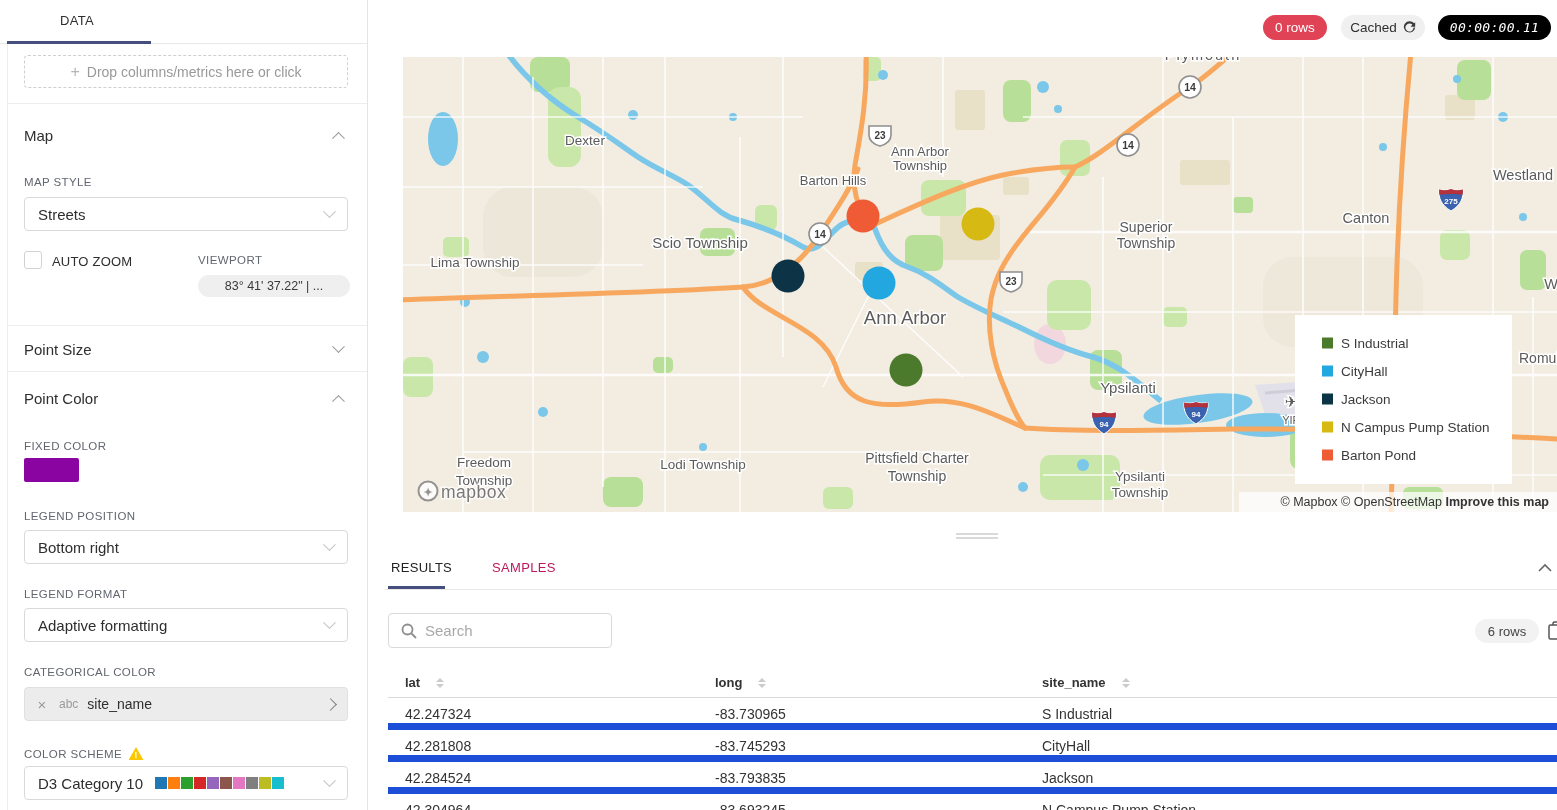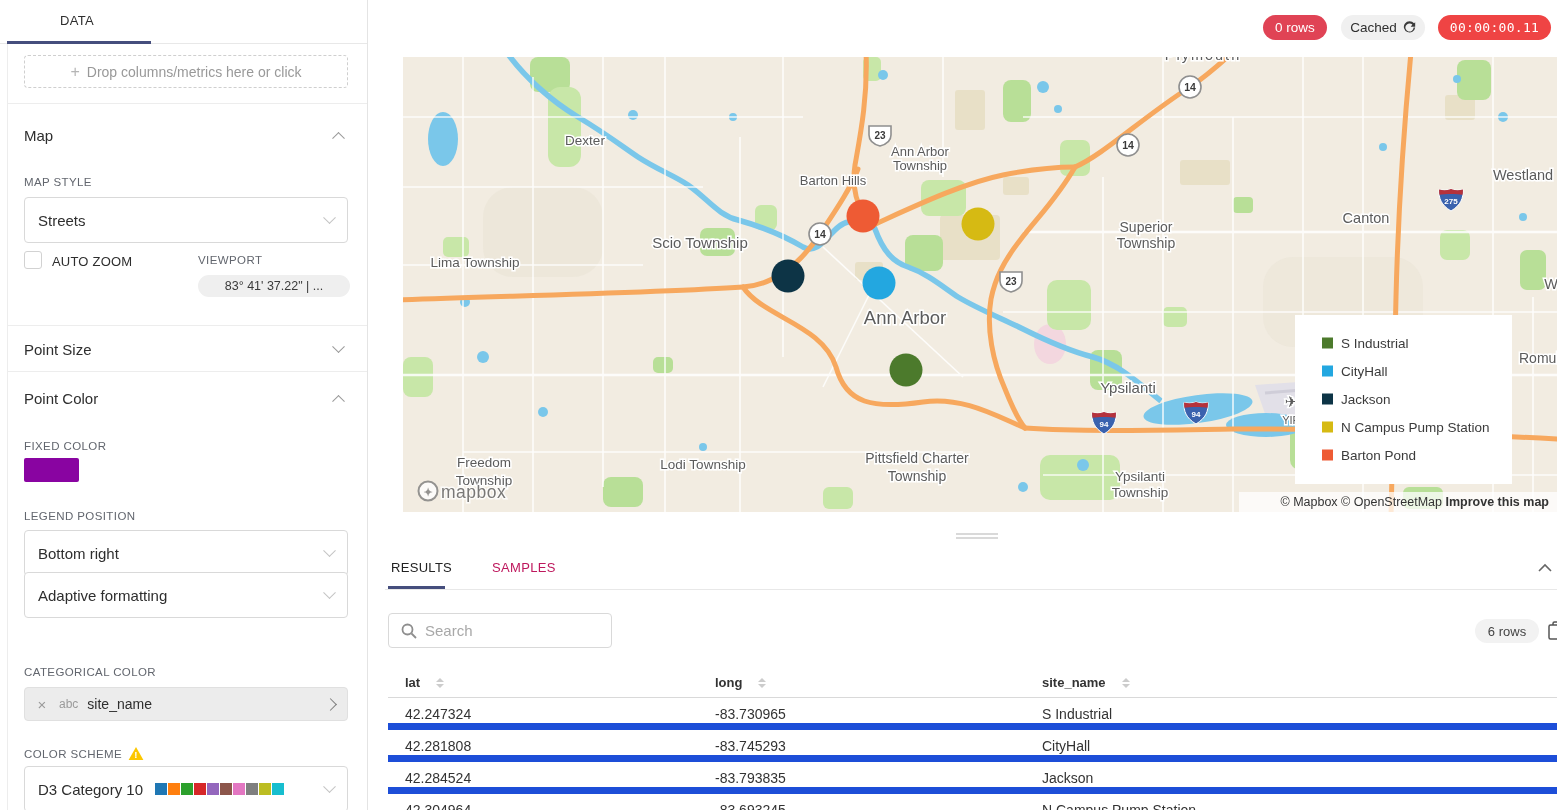--- a/index.html
+++ b/index.html
@@ -20,21 +20,21 @@
 
   .sec { position:absolute; left:24px; right:24px; height:30px; display:flex; align-items:center; justify-content:space-between; cursor:pointer; }
   .sec .t { font-size:15px; font-weight:500; color:#2e2e2e; }
   .chev { width:9px; height:9px; border-right:1.6px solid #9a9a9a; border-bottom:1.6px solid #9a9a9a; display:inline-block; }
   .chev.down { transform:rotate(45deg) translate(-2px,-2px); }
   .chev.up   { transform:rotate(225deg) translate(-2px,-2px); }
   .chev.light{ border-color:#c4c4c4; }
   .chev.right{ transform:rotate(-45deg); border-color:#7d7d7d; }
 
   .ctl-label { position:absolute; font-size:11.5px; color:#62666e; letter-spacing:.4px; display:flex; align-items:center; gap:6px; }
-  .select { position:absolute; left:24px; width:324px; height:46px; border:1px solid #d9d9d9; border-radius:4px; background:#fff;
+  .select { position:absolute; left:24px; width:324px; height:34px; border:1px solid #d9d9d9; border-radius:4px; background:#fff;
             display:flex; align-items:center; padding:0 13px; font-size:15px; color:#2e2e2e; cursor:pointer; }
   .select .grow { flex:1; }
   .checkbox { position:absolute; left:24px; width:18px; height:18px; border:1px solid #d2d2d2; border-radius:3px; background:#fff; cursor:pointer; }
   .pill-val { position:absolute; background:#efefef; border-radius:11px; font-size:12.5px; color:#3a3a3a;
               display:flex; align-items:center; justify-content:center; }
   .color-swatch { position:absolute; left:24px; width:55px; height:24px; border-radius:2px; cursor:pointer; }
 
   .cat-pill { position:absolute; left:24px; width:324px; height:34px; background:#ececec; border:1px solid #e0e0e0; border-radius:4px;
               display:flex; align-items:center; cursor:pointer; font-size:14px; color:#2e2e2e; }
   .cat-pill .x { width:34px; text-align:center; color:#9a9a9a; font-size:15px; cursor:pointer; }
@@ -42,22 +42,22 @@
   .cat-pill .grow { flex:1; }
   .cat-pill .arr { padding-right:12px; }
 
   .swatches { display:flex; gap:1px; margin-left:12px; margin-right:8px; }
   .swatches span { width:12px; height:12px; display:inline-block; }
 
   
   .badge { position:absolute; top:15px; height:25px; border-radius:13px; display:flex; align-items:center; font-size:13.5px; }
   .badge.red   { left:1263px; width:64px; background:#e04355; color:#fff; justify-content:center; }
   .badge.gray  { left:1341px; width:84px; background:#f0f0f0; color:#2e2e2e; justify-content:center; gap:6px; }
-  .badge.green { left:1438px; width:113px; background:#ef4444; color:#fff; justify-content:center;
-                 font-family:"DejaVu Sans Mono", monospace; font-size:13px; letter-spacing:.3px; }
+  .badge.green { left:1438px; width:113px; background:#000000; color:#fff; justify-content:center;
+                 font-family:"DejaVu Sans Mono", monospace; font-size:13px; letter-spacing:.3px;font-style:italic; }
 
   
   .mapwrap { position:absolute; left:403px; top:57px; width:1154px; height:455px; overflow:hidden; cursor:grab; }
   svg text { font-family:"Liberation Sans", sans-serif; }
   .lbl { paint-order:stroke; stroke:#ffffff; stroke-width:3px; fill:#5b5b5b; font-weight:500; }
 
   
   .handle { position:absolute; left:956px; top:531px; width:42px; height:9px; cursor:row-resize; }
   .handle div { height:0; border-top:2px solid #d9d9d9; margin-top:2px; }
 
@@ -135,21 +135,21 @@
   <div class="ctl-label" style="left:24px; top:440px">FIXED COLOR</div>
   <div class="color-swatch" style="top: 458px; background: rgb(137, 4, 161);" id="fixed-swatch"></div>
 
   <div class="ctl-label" style="left:24px; top:510px">LEGEND POSITION</div>
   <div class="select" style="top:530px">
     <span class="grow">Bottom right</span>
     <span class="chev down light"></span>
   </div>
 
   <div class="ctl-label" style="left:24px; top:588px">LEGEND FORMAT</div>
-  <div class="select" style="top:572px">
+  <div class="select" style="top:608px">
     <span class="grow">Adaptive formatting</span>
     <span class="chev down light"></span>
   </div>
 
   <div class="ctl-label" style="left:24px; top:666px">CATEGORICAL COLOR</div>
   <div class="cat-pill" style="top:687px">
     <span class="x">×</span>
     <span class="abc">abc</span>
     <span class="grow">site_name</span>
     <span class="arr"><span class="chev right"></span></span>

